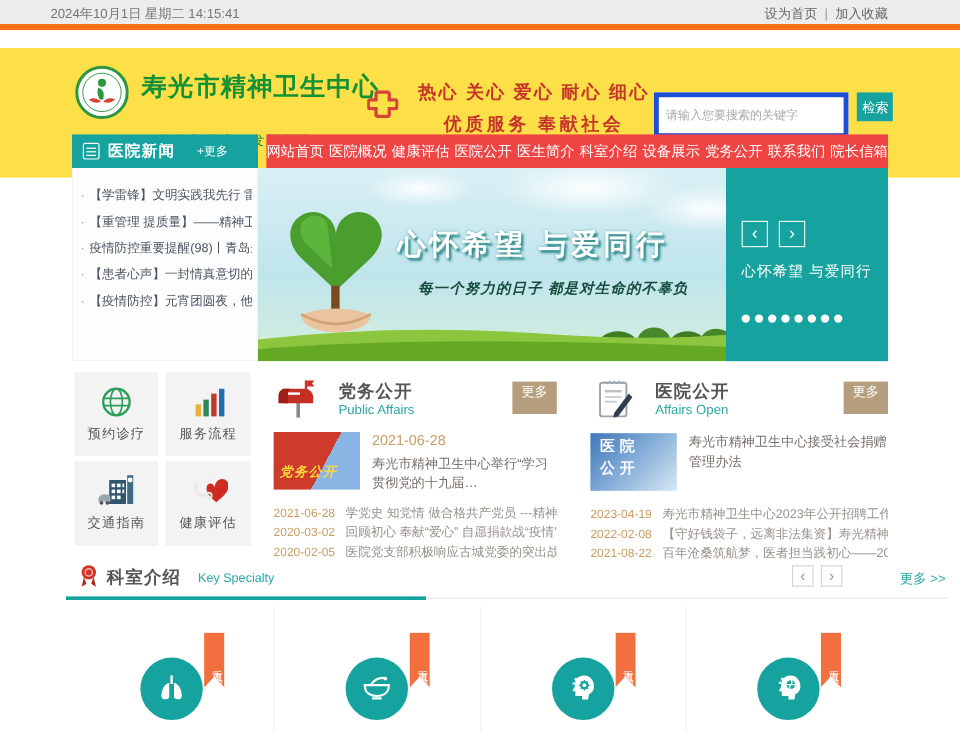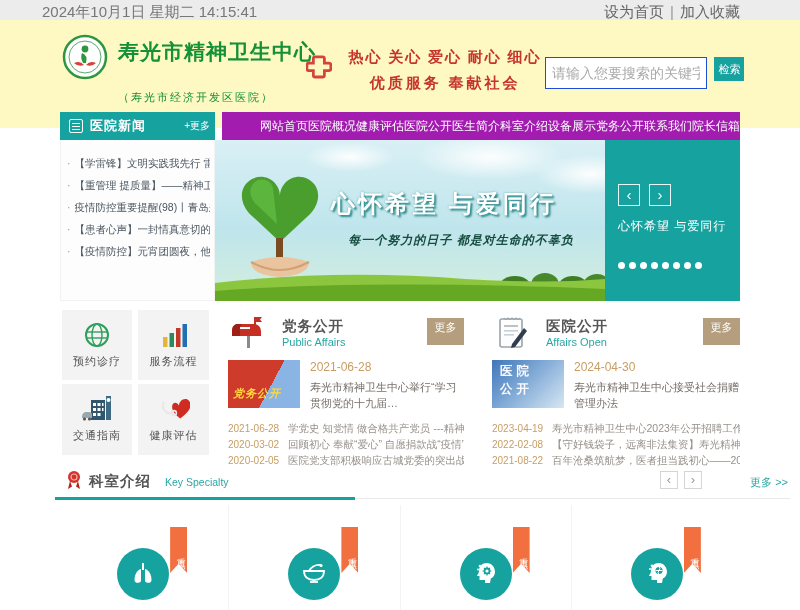--- a/index.html
+++ b/index.html
@@ -1,49 +1,49 @@
 <!DOCTYPE html>
 <html><head>
 <meta charset="utf-8">
 <style>
   *{box-sizing:border-box;margin:0;padding:0}
   html,body{width:800px;height:610px;overflow:hidden}
   body{font-family:"Liberation Sans","DejaVu Sans",sans-serif;background:#fff}
   .page{position:relative;width:800px;height:610px;background:#fff}
 
   
-  .topbar{position:absolute;left:0;top:0;width:800px;height:25px;background:#ececec;border-bottom:5px solid #f97316;font-size:15px;color:#777;line-height:24px}
+  .topbar{position:absolute;left:0;top:0;width:800px;height:25px;background:#ececec;border-bottom:5px solid #f97316;font-size:11px;color:#777;line-height:24px}
   .topbar .date{position:absolute;left:42px}
   .topbar .links{position:absolute;right:60px}
   .topbar .links a{color:#666;text-decoration:none;cursor:pointer}
   .topbar .sep{margin:0 6px;color:#999}
 
   
-  .header{position:absolute;left:0;top:20px;width:800px;height:108px;background:#fef9c3}
+  .header{position:absolute;left:0;top:40px;width:800px;height:108px;background:#fde047}
   .logo{position:absolute;left:62px;top:14px;width:46px;height:46px}
   .titlewrap{position:absolute;left:118px;top:18px}
   .sitename{font-size:21px;font-weight:bold;color:#149136;letter-spacing:1px}
   .subname{font-size:11px;color:#149136;letter-spacing:2px;margin-top:24px;font-family:"Liberation Serif",serif}
   .crossicon{position:absolute;left:306px;top:34px;width:26px;height:26px}
   .slogan{position:absolute;left:338px;top:28px;width:214px;text-align:center;font-family:"Liberation Serif",serif;font-weight:bold;color:#c5352c}
   .slogan .l1{font-size:15px;letter-spacing:2px}
   .slogan .l2{font-size:15px;letter-spacing:3px;margin-top:7px}
   .search{position:absolute;left:545px;top:37px}
-  .search input{width:162px;height:24px;border:1px solid #1d4ed8;font-size:14px;padding:15px 6px;color:#555;outline:none;vertical-align:top}
+  .search input{width:162px;height:24px;border:4px solid #1d4ed8;font-size:10px;padding:15px 6px;color:#555;outline:none;vertical-align:top}
   .search input::placeholder{color:#aaa}
   .search button{width:30px;height:24px;margin-left:3px;background:#16a3a0;color:#fff;border:none;font-size:11px;cursor:pointer;vertical-align:top;padding:0}
 
   
   .newsblock{position:absolute;left:60px;top:112px;width:155px;height:28px;background:#16a3a0;color:#fff;display:flex;align-items:center}
   .newsblock .nbicon{width:14px;height:14px;border:1px solid #fff;border-radius:2px;margin:0 7px 0 9px;position:relative}
   .newsblock .nbicon i{position:absolute;left:2px;right:2px;height:1px;background:#fff}
   .newsblock .nbicon i:nth-child(1){top:3px}.newsblock .nbicon i:nth-child(2){top:6px}.newsblock .nbicon i:nth-child(3){top:9px}
   .newsblock .nbtitle{font-size:13px;font-weight:bold;letter-spacing:1px}
-  .newsblock .nbmore{font-size:10px;margin-left:auto;margin-right:5px;cursor:pointer}
-  .navbar{position:absolute;left:222px;top:112px;width:518px;height:28px;background:#a21caf;display:flex;align-items:center;justify-content:flex-end}
+  .newsblock .nbmore{font-size:10px;margin-left:auto;margin-right:25px;cursor:pointer}
+  .navbar{position:absolute;left:222px;top:112px;width:518px;height:28px;background:#ef4444;display:flex;align-items:center;justify-content:space-between}
   .navbar a{color:#fff;font-size:12px;text-decoration:none;white-space:nowrap;cursor:pointer}
 
   
   .newslist{position:absolute;left:60px;top:140px;width:155px;height:161px;background:#fdfdfd;border:1px solid #f2f2f2;border-top:none;padding:8px 4px 0 6px;list-style:none}
   .newslist li{font-size:10.5px;color:#4a5560;line-height:14px;margin:8px 0;white-space:nowrap;overflow:hidden;cursor:pointer}
   .newslist li::before{content:"·";color:#9a9a9a;margin-right:4px}
 
   .banner{position:absolute;left:215px;top:140px;width:390px;height:161px;overflow:hidden;background:linear-gradient(180deg,#d9f0f5 0%,#bfe5ec 55%,#d3eedd 100%);cursor:pointer}
   .cloud{position:absolute;background:radial-gradient(closest-side,rgba(255,255,255,.95),rgba(255,255,255,0));border-radius:50%}
   .cloud.c1{left:200px;top:-6px;width:150px;height:46px}
@@ -331,21 +331,20 @@
       <span class="stitle">医院公开</span>
       <span class="ssub">Affairs Open</span>
       <span class="smore">更多</span>
     </div>
     <div class="featured">
       <div class="thumb thumb-hosp">
         <div>医院</div>
         <div>公开</div>
       </div>
       <div class="fbody">
-        <div class="fdate">2024-04-30</div>
         <div class="fsummary">寿光市精神卫生中心接受社会捐赠管理办法</div>
       </div>
     </div>
     <div class="seclist">
       <div class="secrow">
         <span class="rdate">2023-04-19</span>
         <span class="rtitle">寿光市精神卫生中心2023年公开招聘工作人员拟…</span>
       </div>
       <div class="secrow">
         <span class="rdate">2022-02-08</span>

